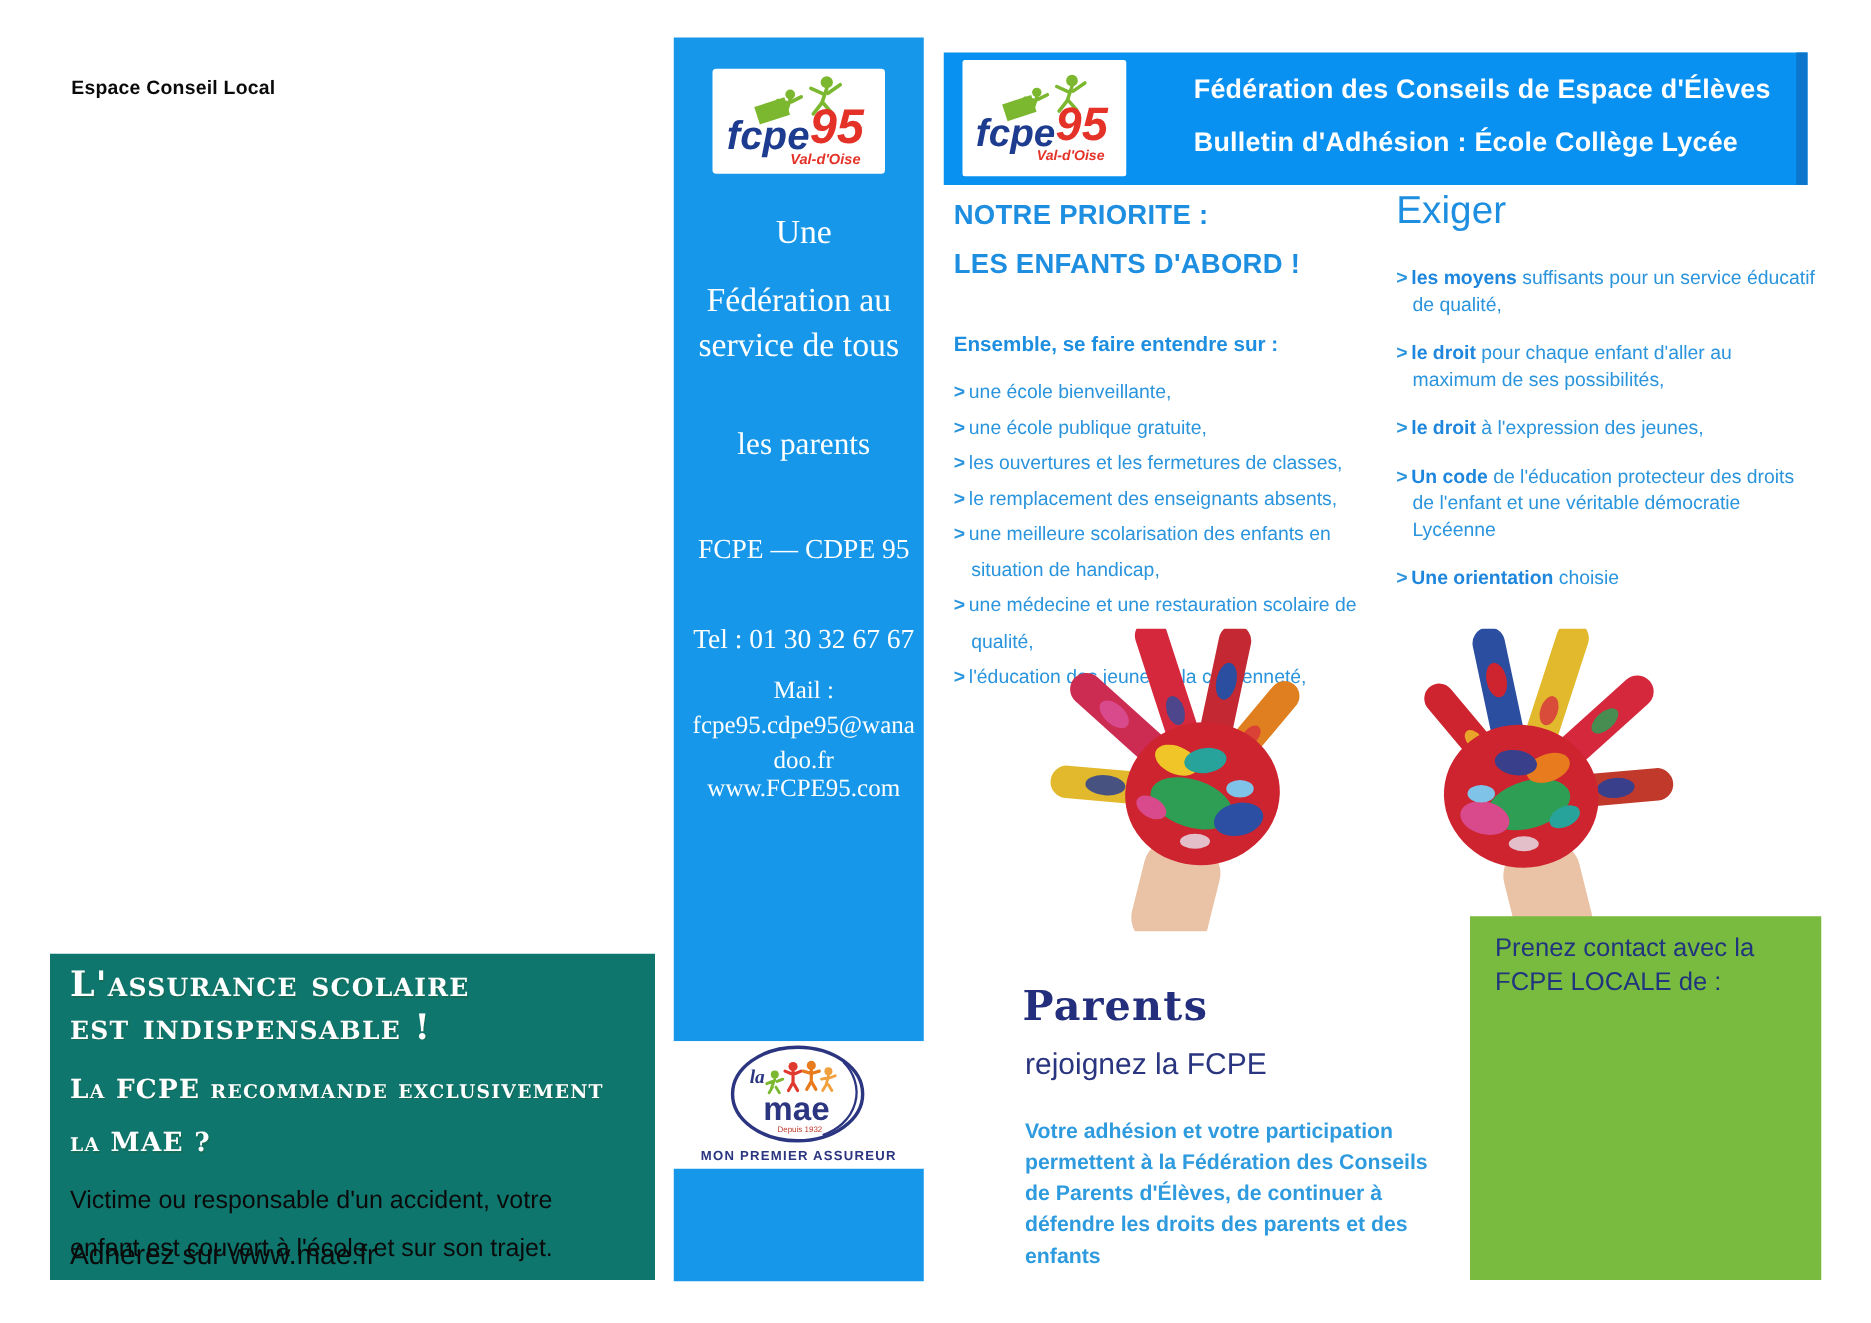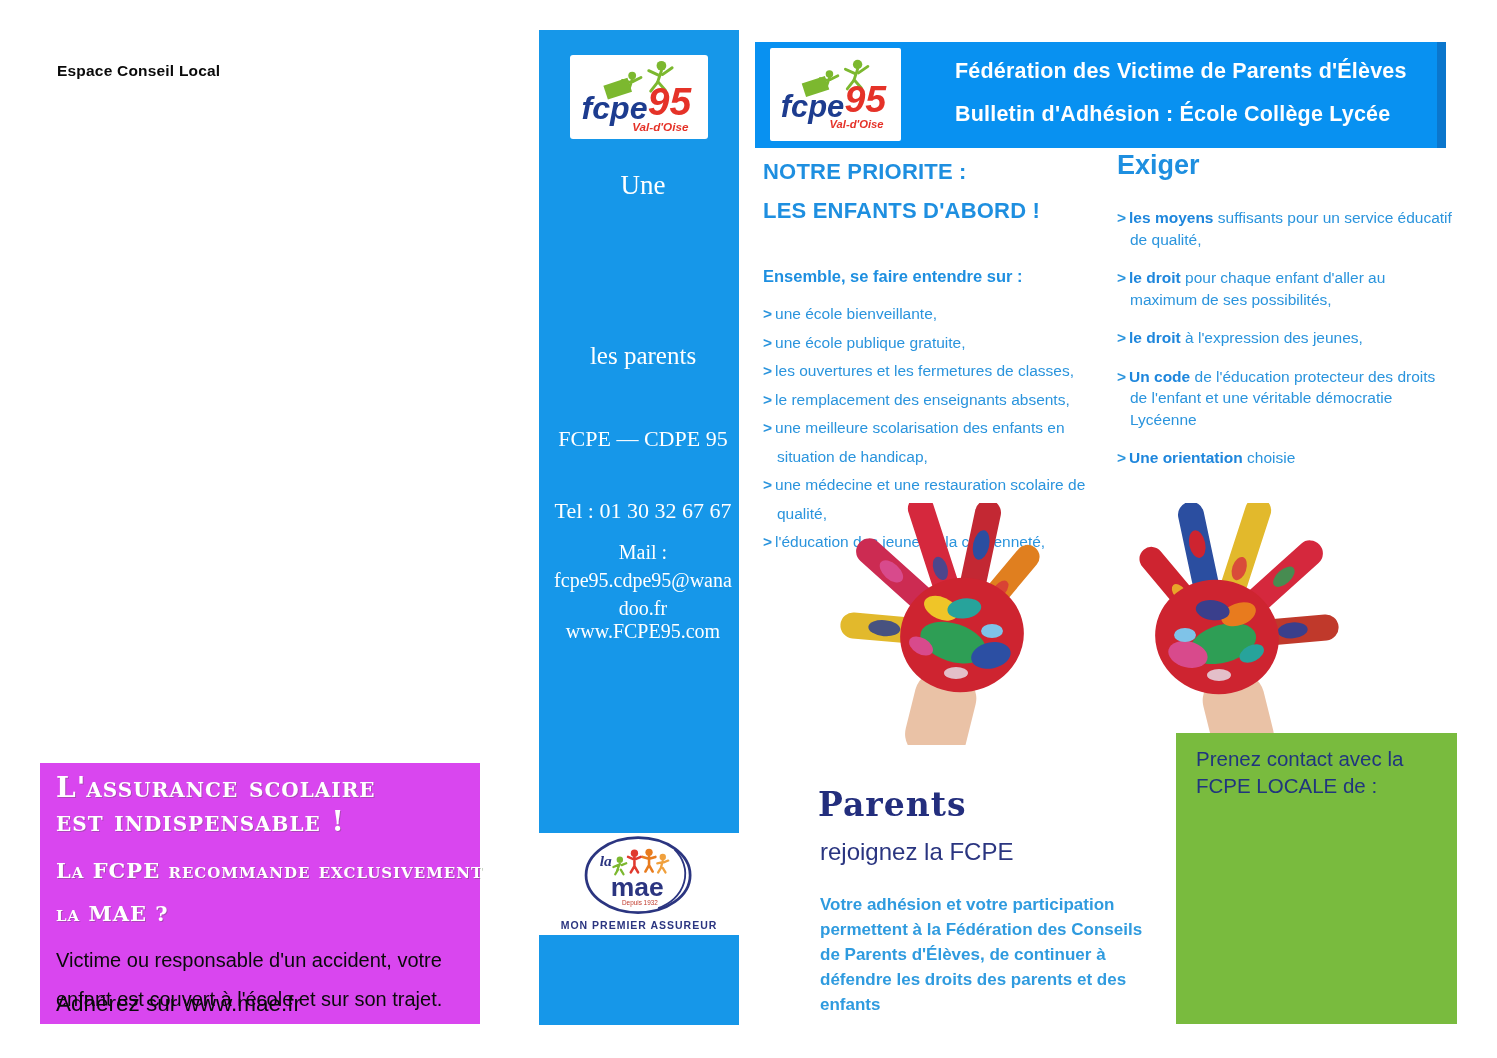--- a/index.html
+++ b/index.html
@@ -44,40 +44,40 @@
   .prior{left:763px;top:152px;width:348px;color:#1e8fe0;}
   .prior h2{margin:0;font-size:22px;line-height:39px;font-weight:bold;color:#1e8fe0;letter-spacing:.2px;}
   .prior .intro{margin-top:37px;font-size:16.5px;font-weight:bold;}
   .plist{margin-top:14px;font-size:15.5px;color:#2a94dd;}
   .pitem{line-height:28.5px;padding-left:14px;text-indent:-14px;}
   .pitem.narrow{max-width:296px;}
   .mk{font-weight:bold;margin-right:3px;}
 
   
   .exiger{left:1117px;top:150px;width:336px;color:#1e8fe0;}
-  .exiger h2{margin:0;font-size:27px;font-weight:bold;}
+  .exiger h2{margin:0;font-size:31px;font-weight:normal;}
   .xlist{margin-top:26px;font-size:15.5px;color:#2a94dd;}
   .xitem{margin-bottom:17px;line-height:21.5px;padding-left:13px;text-indent:-13px;}
   .xitem b{color:#1e86dc;}
 
   
   .hands{left:812px;top:503px;}
 
   
   .parents-title{left:818px;top:785px;font-family:"DejaVu Serif",serif;font-weight:bold;
                  font-size:33px;color:#232e7d;letter-spacing:1px;}
   .parents-sub{left:820px;top:838px;font-size:24px;color:#2a3580;}
   .parents-body{left:820px;top:892px;width:334px;font-size:17px;font-weight:bold;color:#2f9bdf;line-height:25px;}
 
   
   .contactbox{left:1176px;top:733px;width:281px;height:291px;background:#79bb3e;}
   .contactbox .ctext{position:absolute;left:20px;top:12px;width:240px;font-size:20.5px;color:#20357e;line-height:27px;}
 
   
-  .insbox{left:40px;top:763px;width:440px;height:261px;background:#d946ef;}
+  .insbox{left:40px;top:763px;width:484px;height:261px;background:#0f766e;}
   .ins-title{position:absolute;left:16px;top:8px;width:350px;color:#fff;
              font-family:"DejaVu Serif",serif;font-variant:small-caps;font-weight:bold;
              font-size:28px;line-height:34px;letter-spacing:1px;text-shadow:1px 1px 0 rgba(40,80,20,.25);}
   .ins-sub{position:absolute;left:16px;top:86px;width:430px;color:#fff;
            font-family:"DejaVu Serif",serif;font-variant:small-caps;font-weight:bold;
            font-size:21px;line-height:43px;letter-spacing:1px;text-shadow:1px 1px 0 rgba(40,80,20,.25);}
   .ins-body{position:absolute;left:16px;top:178px;width:430px;color:#0a0a0a;font-size:20px;
             font-weight:normal;line-height:39px;}
   .ins-cta{position:absolute;left:16px;top:228px;color:#0a0a0a;font-size:22.5px;}
 </style>
@@ -99,20 +99,21 @@
           <circle cx="58" cy="18" r="4" fill="#7cb82f" stroke="none"></circle>
           <path d="M58,22 l-3,9 M56,25 l-8,-2 M59,24 l8,-4" fill="none"></path>
         </g>
         <rect x="30" y="24" width="26" height="15" fill="#7cb82f" transform="rotate(-18 43 31)"></rect>
         <text x="6" y="63" font-family="Liberation Sans, sans-serif" font-style="italic" font-weight="bold" font-size="33" fill="#1d3c8f">fcpe</text>
         <text x="74" y="58" font-family="Liberation Sans, sans-serif" font-style="italic" font-weight="bold" font-size="40" fill="#e53228">95</text>
         <text x="58" y="75" font-family="Liberation Sans, sans-serif" font-style="italic" font-weight="bold" font-size="12" fill="#e53228">Val-d'Oise</text>
       </svg>
     </div>
     <div class="mid-serif m-une">Une</div>
+    <div class="mid-serif m-fede" style="padding:0 18px;width:164px;">Fédération au service de tous</div>
     <div class="mid-serif m-parents">les parents</div>
     <div class="mid-serif m-org">FCPE — CDPE 95</div>
     <div class="mid-serif m-tel">Tel : 01 30 32 67 67</div>
     <div class="mid-serif m-mail">
       <span>Mail :</span>
       <span class="wrapmail">fcpe95.cdpe95@wanadoo.fr</span>
     </div>
     <div class="mid-serif m-site">www.FCPE95.com</div>
   </div>
 
@@ -157,21 +158,21 @@
           <path d="M84,27 l-7,9 M85,27 l7,8" fill="none"></path>
           <circle cx="58" cy="20" r="4" fill="#7cb82f" stroke="none"></circle>
           <path d="M58,24 l-3,9 M56,27 l-8,-2 M59,26 l8,-4" fill="none"></path>
         </g>
         <rect x="30" y="26" width="26" height="15" fill="#7cb82f" transform="rotate(-18 43 33)"></rect>
         <text x="6" y="66" font-family="Liberation Sans, sans-serif" font-style="italic" font-weight="bold" font-size="33" fill="#1d3c8f">fcpe</text>
         <text x="74" y="61" font-family="Liberation Sans, sans-serif" font-style="italic" font-weight="bold" font-size="40" fill="#e53228">95</text>
         <text x="58" y="78" font-family="Liberation Sans, sans-serif" font-style="italic" font-weight="bold" font-size="12" fill="#e53228">Val-d'Oise</text>
       </svg>
     </div>
-    <div class="btxt l1">Fédération des Victime de Parents d'Élèves</div>
+    <div class="btxt l1">Fédération des Conseils de Espace d'Élèves</div>
     <div class="btxt l2">Bulletin d'Adhésion : École Collège  Lycée</div>
   </div>
 
   <div class="abs prior">
     <h2>NOTRE  PRIORITE :</h2>
     <h2>LES ENFANTS D'ABORD !</h2>
     <div class="intro">Ensemble, se faire entendre sur :</div>
     <div class="plist">
       <div class="pitem"><span class="mk">&gt;</span><span>une école bienveillante,</span></div>
       <div class="pitem"><span class="mk">&gt;</span><span>une école publique gratuite,</span></div>

